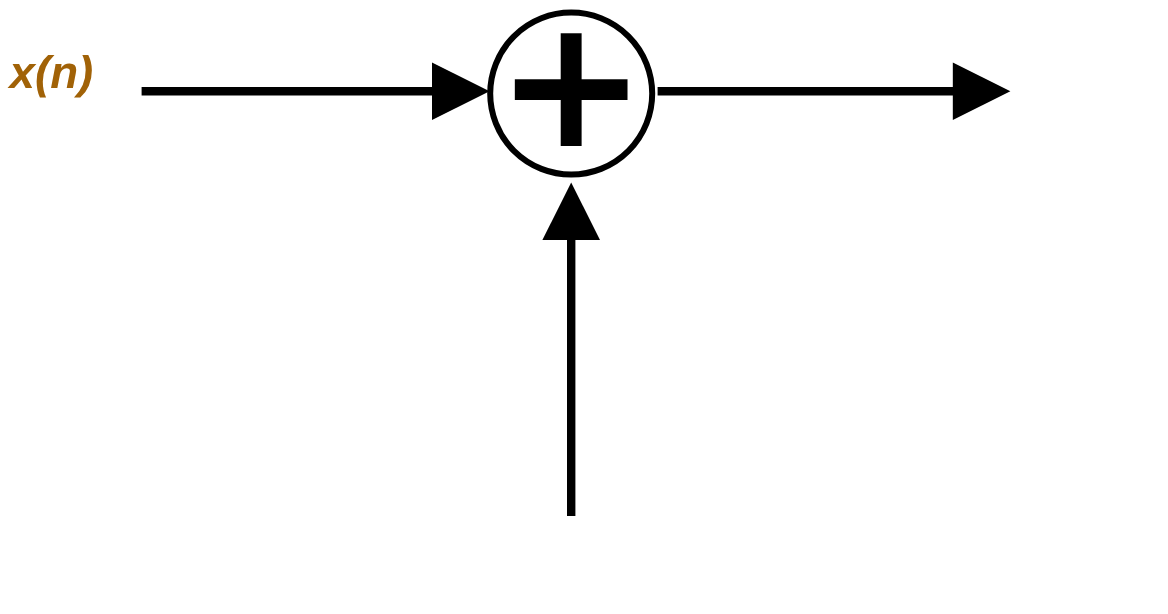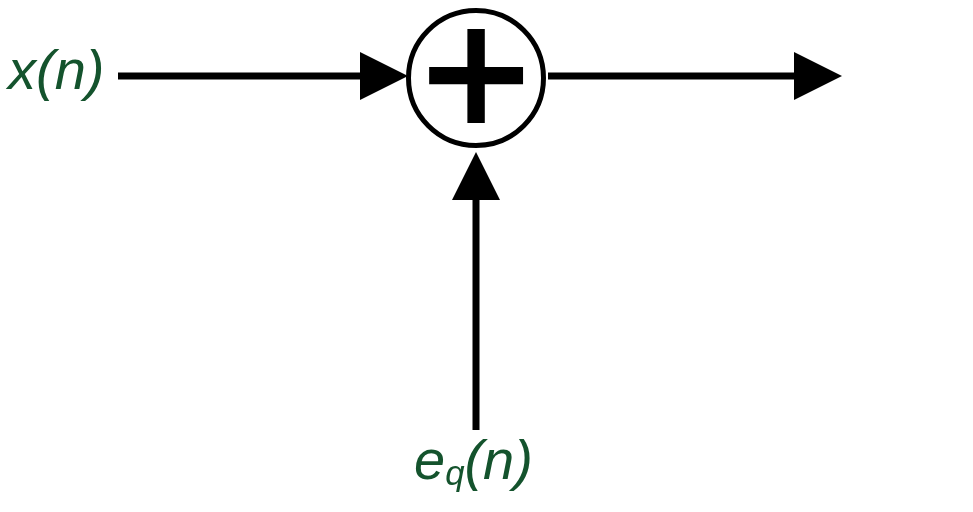--- a/index.html
+++ b/index.html
@@ -16,23 +16,23 @@
       font-family: "Liberation Sans", sans-serif;
     }
     .wires {
       position: absolute;
       left: 0;
       top: 0;
     }
     .label {
       position: absolute;
       font-style: italic;
-      font-weight: normal;
-      font-size: 56px;
-      color: #14532d;
+      font-weight: bold;
+      font-size: 38px;
+      color: #a16207;
       white-space: nowrap;
       line-height: 1;
     }
     .label .sub {
       font-size: 0.62em;
       position: relative;
       top: 0.18em;
     }
     .sum-node {
       position: absolute;
@@ -85,17 +85,14 @@
 
   <div class="sum-node">
     <span class="plus">+</span>
   </div>
 
   <div class="label" id="input-label">
     <span>x</span><span>(n)</span>
   </div>
 
 
-  <div class="label" id="noise-label">
-    <span>e</span><span class="sub">q</span><span>(n)</span>
-  </div>
 
 </div>
 
 </body></html>

